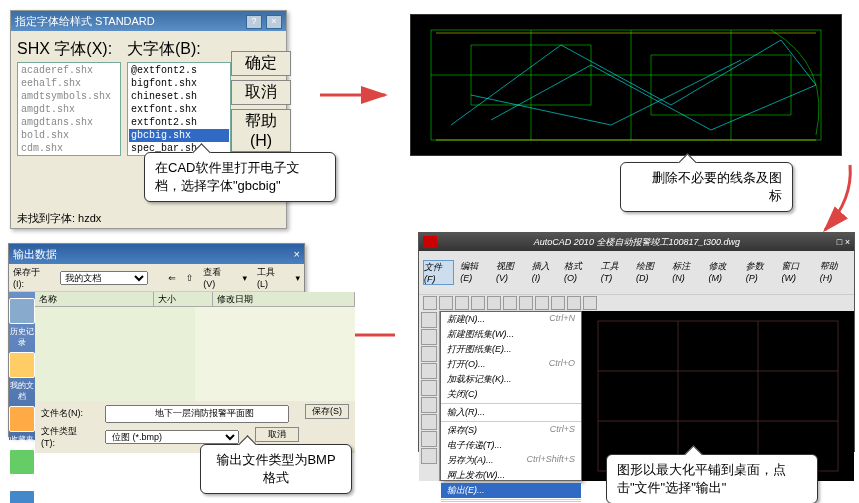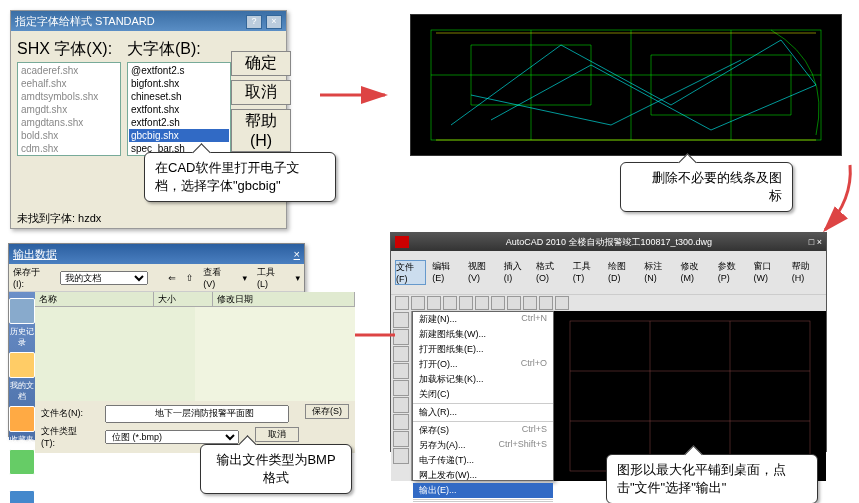--- a/index.html
+++ b/index.html
@@ -1,38 +1,38 @@
 <!DOCTYPE html>
 <html><head>
 <meta charset="utf-8">
 <style>
 body{margin:0;font-family:"Microsoft YaHei",SimSun,Arial,sans-serif;font-size:11px;background:#fff;width:859px;height:503px;position:relative;}
 .win{position:absolute;border:1px solid #999;box-shadow:2px 2px 4px rgba(0,0,0,0.3);background:#ece9d8;}
 .tb{background:linear-gradient(#3a6ea5,#5a8ec5);color:#fff;padding:2px 4px;font-size:11px;display:flex;justify-content:space-between;align-items:center;height:16px;}
 .tb .ctrls span{display:inline-block;width:14px;height:12px;background:#bcd;border:1px solid #369;margin-left:1px;text-align:center;line-height:10px;font-size:9px;cursor:default;}
 .client{padding:6px;display:flex;gap:6px;}
 .label{font-size:16px;padding:2px 0;}
-.listbox{background:#fff;border:1px solid #7a9;font-size:10px;height:90px;width:100px;overflow:hidden;padding:1px;}
+.listbox{background:#fff;border:1px solid #7a9;font-size:10px;height:90px;width:100px;overflow:hidden;padding:1px;font-family:Liberation Mono, monospace;}
 .listbox div{white-space:nowrap;padding:0 2px;line-height:13px;}
 .listbox .hl{background:#316ac5;color:#fff;}
 .btn{background:#ece9d8;border:1px solid #888;padding:1px 4px;font-size:16px;display:block;width:50px;margin-bottom:4px;text-align:center;}
 .foot{font-size:11px;padding:2px 6px;}
 .cad{position:absolute;border:1px solid #333;background:#000;}
 .cad-lines{position:relative;width:100%;height:100%;overflow:hidden;}
 .cad-lines svg{width:100%;height:100%;}
 .callout{position:absolute;background:#fff;border:1px solid #333;border-radius:6px;padding:6px 10px;font-size:13px;box-shadow:2px 2px 3px rgba(0,0,0,0.3);}
 .callout:after{content:"";position:absolute;width:12px;height:12px;background:#fff;border-left:1px solid #333;border-top:1px solid #333;transform:rotate(45deg);}
 .co1:after{top:-7px;left:50px;}
 .co2:after{top:-7px;left:60px;}
 .co3:after{top:-7px;left:80px;}
 .co4:after{top:-7px;left:40px;}
 .arrow{position:absolute;}
 .arrow svg{overflow:visible;}
 .export{position:absolute;border:1px solid #888;background:#ece9d8;box-shadow:2px 2px 4px rgba(0,0,0,0.3);}
-.export .tb{background:linear-gradient(#2b5fa0,#4a7fc0);text-decoration:underline;}
+.export .tb{background:linear-gradient(#2b5fa0,#4a7fc0);}
 .sidebar{background:linear-gradient(#6b8fc8,#4a6fa8);width:36px;float:left;height:168px;padding-top:4px;}
 .sidebar .ic{width:24px;height:24px;margin:2px auto;border:1px solid #fff;border-radius:2px;background:#fc6;display:block;}
 .sidebar .lbl{color:#fff;font-size:8px;text-align:center;margin-bottom:4px;}
 .extop{background:#ece9d8;padding:2px 4px;font-size:9px;border-bottom:1px solid #ccc;display:flex;align-items:center;gap:10px;}
 .excols{background:#e0ead0;height:14px;display:flex;font-size:9px;border-bottom:1px solid #aaa;}
 .excols div{border-right:1px solid #aaa;padding:1px 4px;}
 .exbody{height:110px;background:linear-gradient(90deg,#e8f0d8 50%,#f0f4e0 50%);}
 .exbot{background:#ece9d8;padding:3px 6px;font-size:9px;}
 .exbot .row{display:flex;align-items:center;gap:16px;margin-bottom:2px;}
 .exbot input,.exbot select{font-size:9px;padding:0 2px;height:14px;}
@@ -139,21 +139,21 @@
   <svg width="40" height="80">
       <defs>
         <marker id="ah2" markerWidth="10" markerHeight="10" refX="8" refY="3" orient="auto">
           <path d="M0,0 L0,6 L9,3 z" fill="#d44"></path>
         </marker>
       </defs>
       <path d="M35,5 Q38,40 10,70" stroke="#d44" stroke-width="3" fill="none" marker-end="url(#ah2)"></path>
     </svg>
 </div>
 
-<div class="acad" style="left:390px;top:232px;width:435px;height:218px;">
+<div class="acad" style="left:418px;top:232px;width:435px;height:218px;font-style:italic;">
   <div class="tb">
     <span style="background:#c00;width:14px;height:12px;display:inline-block;"></span>
     <span style="flex:1;text-align:center;">AutoCAD 2010  全楼自动报警竣工100817_t300.dwg</span>
     <span>□ ×</span>
   </div>
   <div class="mbar">
     <span style="background:#cde;border:1px solid #69c;">文件(F)</span>
     <span>编辑(E)</span>
     <span>视图(V)</span>
     <span>插入(I)</span>
@@ -220,26 +220,26 @@
         <div>
           <span>输入(R)...</span>
           <span style="color: rgb(136, 136, 136);"></span>
         </div>
         <div class="sep"></div>
         <div>
           <span>保存(S)</span>
           <span style="color: rgb(136, 136, 136);">Ctrl+S</span>
         </div>
         <div>
+          <span>电子传递(T)...</span>
+          <span style="color: rgb(136, 136, 136);"></span>
+        </div>
+        <div>
           <span>另存为(A)...</span>
           <span style="color: rgb(136, 136, 136);">Ctrl+Shift+S</span>
-        </div>
-        <div>
-          <span>电子传递(T)...</span>
-          <span style="color: rgb(136, 136, 136);"></span>
         </div>
         <div>
           <span>网上发布(W)...</span>
           <span style="color: rgb(136, 136, 136);"></span>
         </div>
         <div class="hl">
           <span>输出(E)...</span>
           <span style="color: rgb(255, 255, 255);"></span>
         </div>
         <div class="sep"></div>

